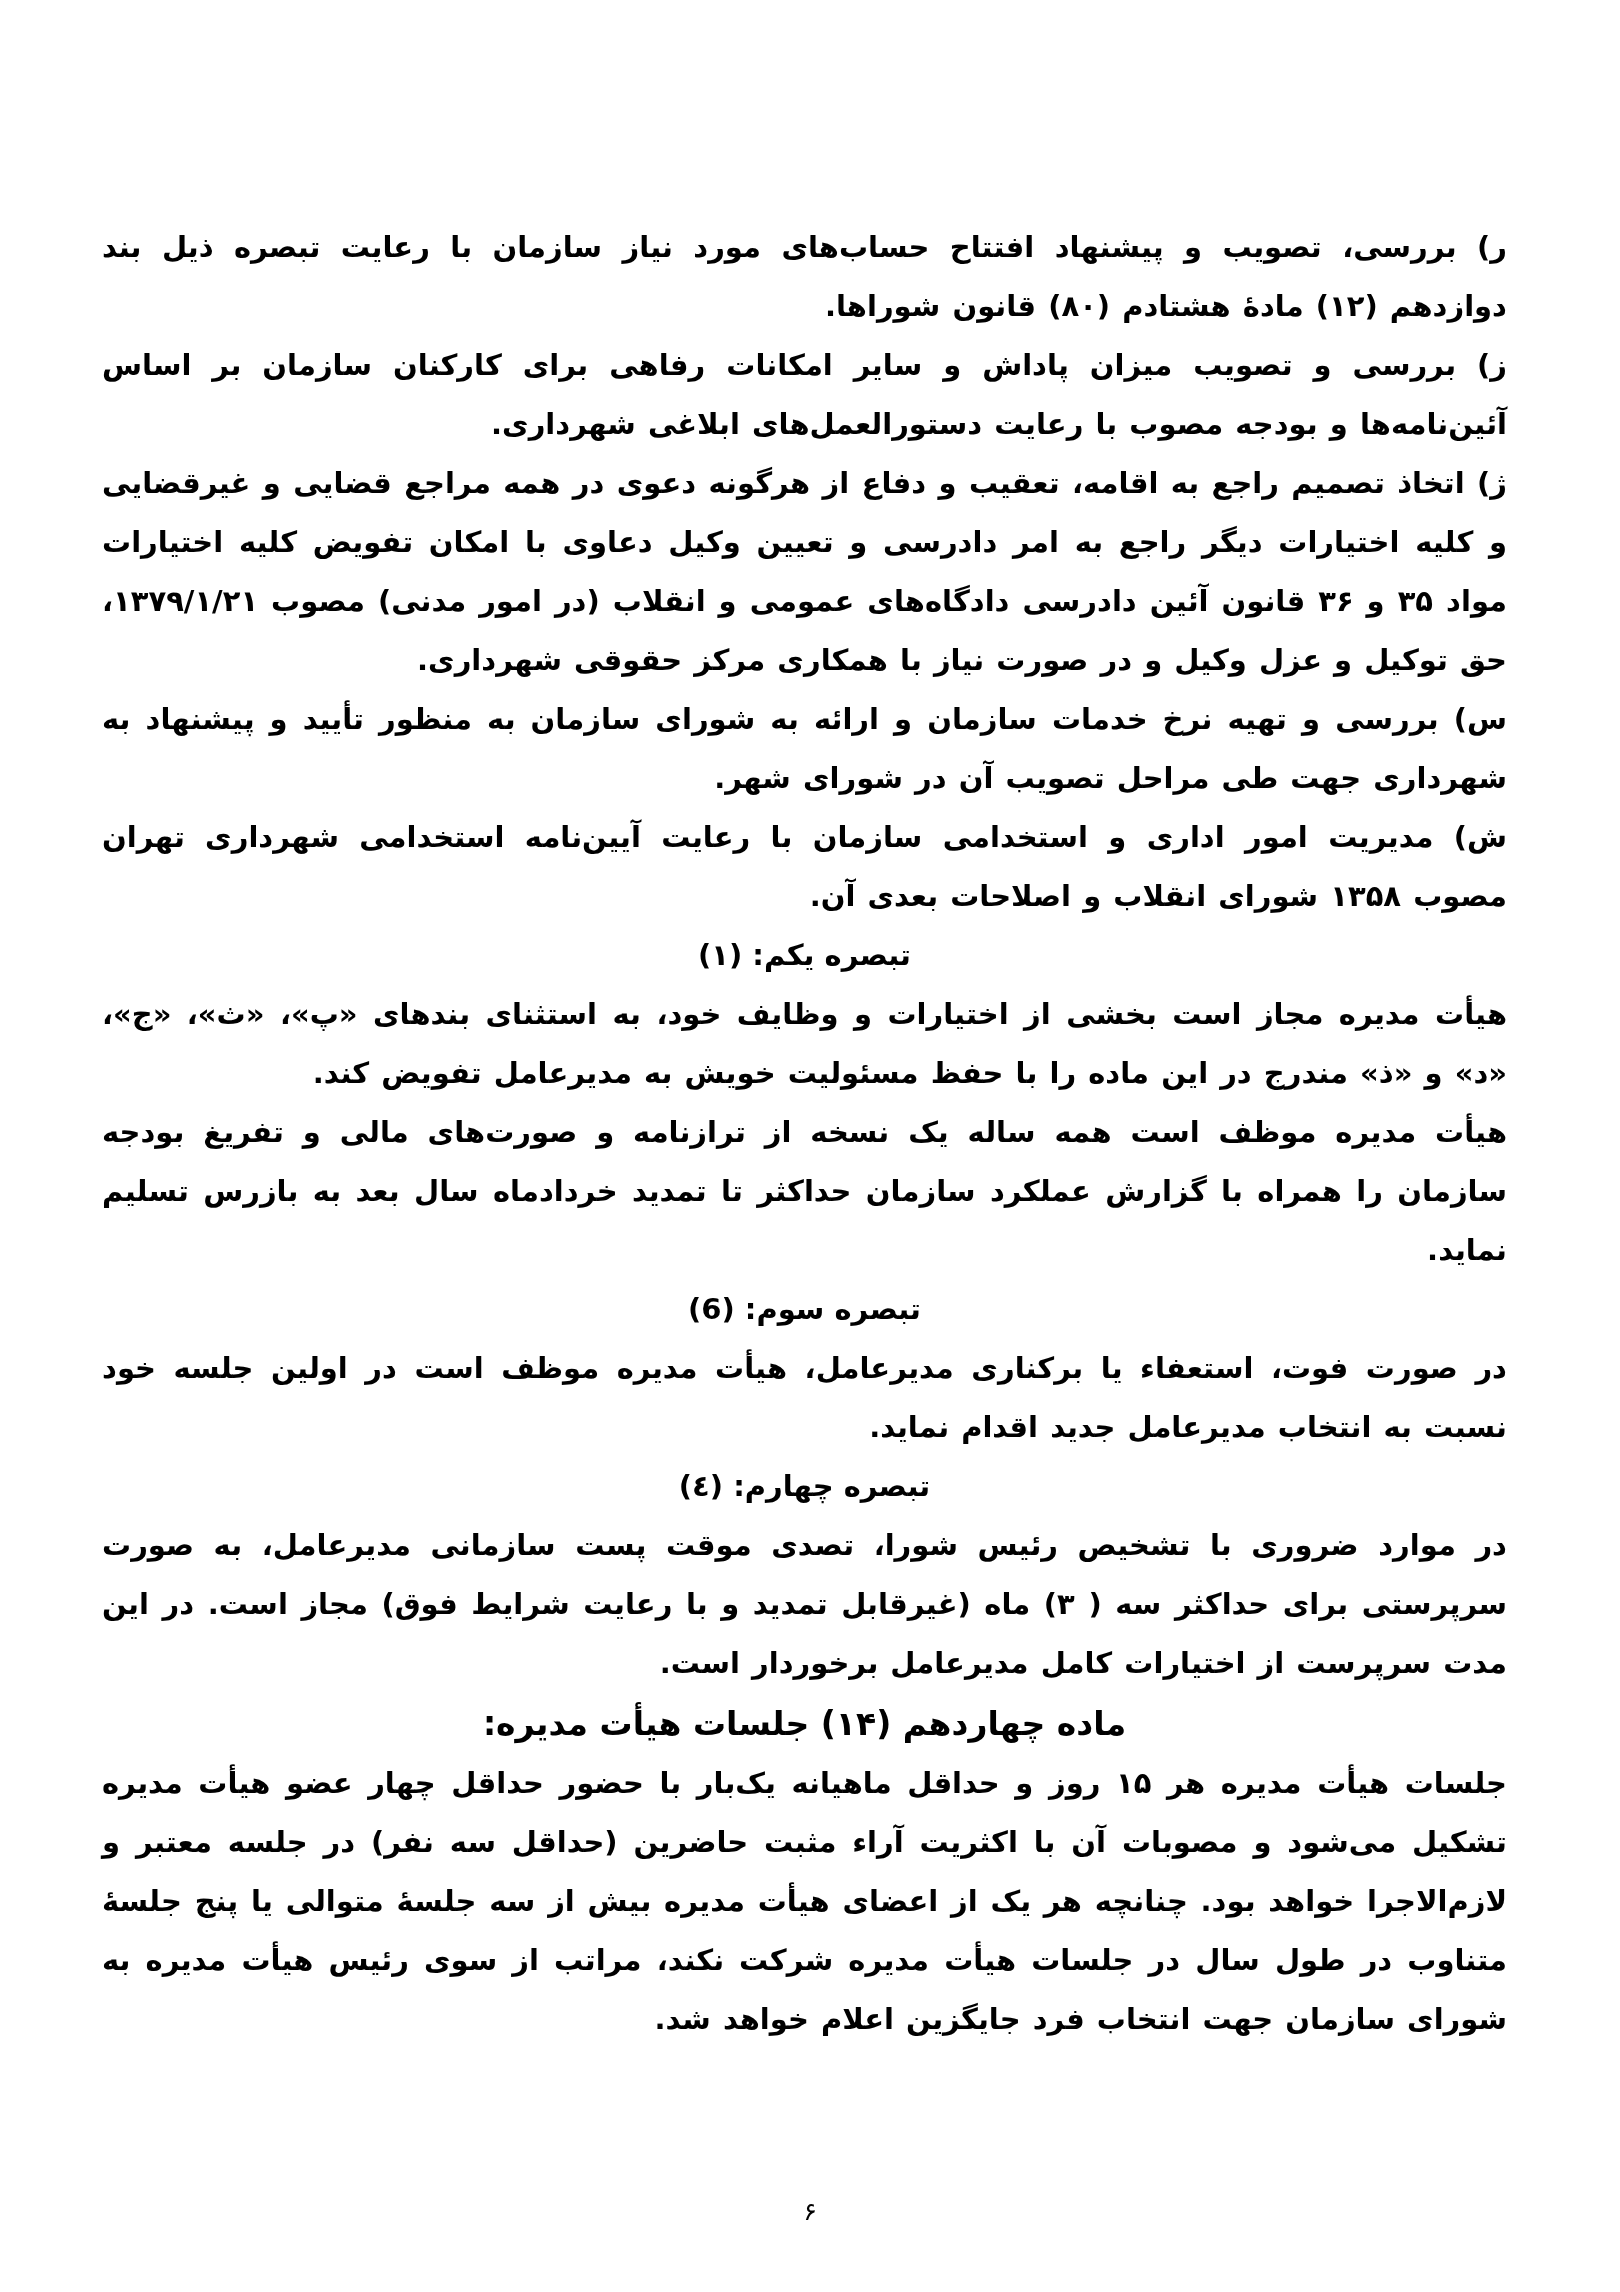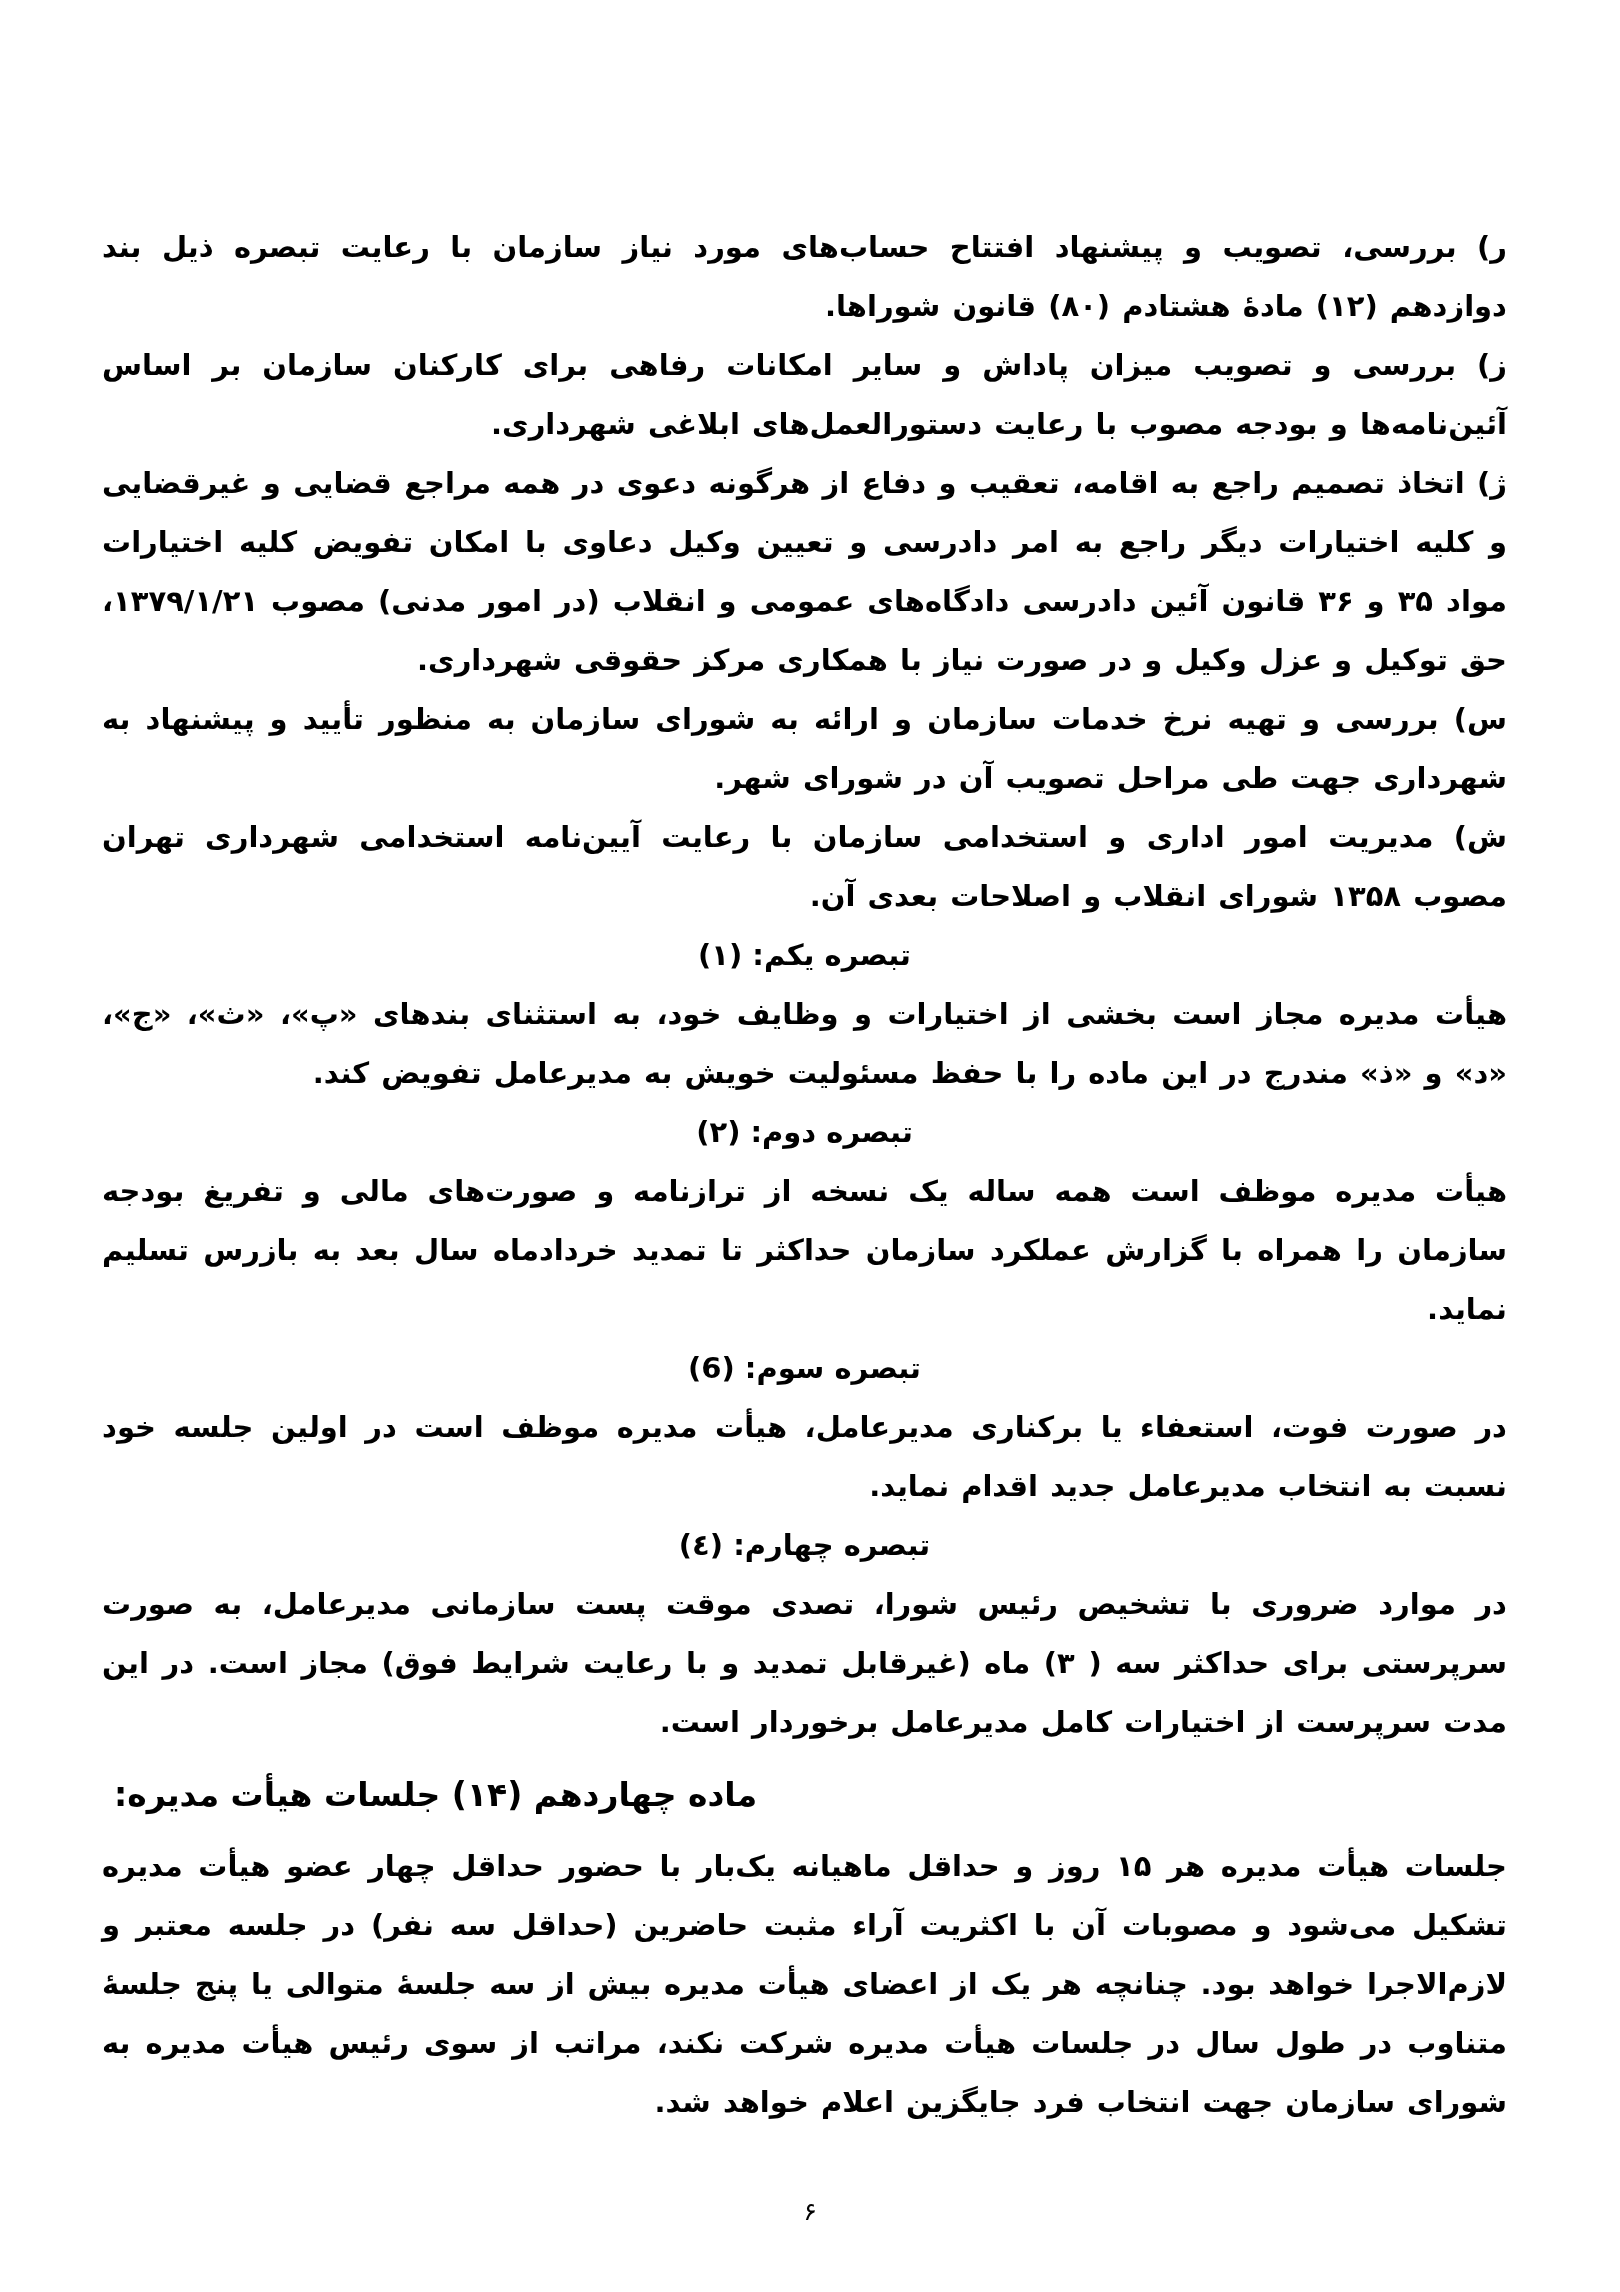--- a/index.html
+++ b/index.html
@@ -39,25 +39,25 @@
     content: "";
   }
   .doc h3.note-heading {
     margin: 0;
     font-size: 29px;
     font-weight: 800;
     line-height: 59px;
     text-align: center;
   }
   .doc h2.article-heading {
-    margin: 12px;
+    margin: 0;
     font-size: 33px;
     font-weight: 800;
     line-height: 61px;
-    text-align: left;
+    text-align: center;
   }
   .page-number {
     position: absolute;
     bottom: 67px;
     left: 0;
     right: 0;
     text-align: center;
     font-size: 25.5px;
     font-weight: 400;
     direction: rtl;
@@ -68,21 +68,20 @@
 
 <div class="page">
   <div class="doc">
     <p class="para">ر) بررسی، تصویب و پیشنهاد افتتاح حساب‌های مورد نیاز سازمان با رعایت تبصره ذیل بند دوازدهم (۱۲) مادهٔ هشتادم (۸۰) قانون شوراها.</p>
     <p class="para">ز) بررسی و تصویب میزان پاداش و سایر امکانات رفاهی برای کارکنان سازمان بر اساس آئین‌نامه‌ها و بودجه مصوب با رعایت دستورالعمل‌های ابلاغی شهرداری.</p>
     <p class="para">ژ) اتخاذ تصمیم راجع به اقامه، تعقیب و دفاع از هرگونه دعوی در همه مراجع قضایی و غیرقضایی و کلیه اختیارات دیگر راجع به امر دادرسی و تعیین وکیل دعاوی با امکان تفویض کلیه اختیارات مواد ۳۵ و ۳۶ قانون آئین دادرسی دادگاه‌های عمومی و انقلاب (در امور مدنی) مصوب ۱۳۷۹/۱/۲۱، حق توکیل و عزل وکیل و در صورت نیاز با همکاری مرکز حقوقی شهرداری.</p>
     <p class="para">س) بررسی و تهیه نرخ خدمات سازمان و ارائه به شورای سازمان به منظور تأیید و پیشنهاد به شهرداری جهت طی مراحل تصویب آن در شورای شهر.</p>
     <p class="para">ش) مدیریت امور اداری و استخدامی سازمان با رعایت آیین‌نامه استخدامی شهرداری تهران مصوب ۱۳۵۸ شورای انقلاب و اصلاحات بعدی آن.</p>
     <h3 class="note-heading">تبصره یکم: (۱)</h3>
     <p class="para">هیأت مدیره مجاز است بخشی از اختیارات و وظایف خود، به استثنای بندهای «پ»، «ث»، «ج»، «د» و «ذ» مندرج در این ماده را با حفظ مسئولیت خویش به مدیرعامل تفویض کند.</p>
-    <h3 class="note-heading">تبصره دوم: (۲)</h3>
     <p class="para">هیأت مدیره موظف است همه ساله یک نسخه از ترازنامه و صورت‌های مالی و تفریغ بودجه سازمان را همراه با گزارش عملکرد سازمان حداکثر تا تمدید خردادماه سال بعد به بازرس تسلیم نماید.</p>
     <h3 class="note-heading">تبصره سوم: (6)</h3>
     <p class="para">در صورت فوت، استعفاء یا برکناری مدیرعامل، هیأت مدیره موظف است در اولین جلسه خود نسبت به انتخاب مدیرعامل جدید اقدام نماید.</p>
     <h3 class="note-heading">تبصره چهارم: (٤)</h3>
     <p class="para">در موارد ضروری با تشخیص رئیس شورا، تصدی موقت پست سازمانی مدیرعامل، به صورت سرپرستی برای حداکثر سه ( ۳) ماه (غیرقابل تمدید و با رعایت شرایط فوق) مجاز است. در این مدت سرپرست از اختیارات کامل مدیرعامل برخوردار است.</p>
     <h2 class="article-heading">ماده چهاردهم (۱۴) جلسات هیأت مدیره:</h2>
     <p class="para">جلسات هیأت مدیره هر ۱۵ روز و حداقل ماهیانه یک‌بار با حضور حداقل چهار عضو هیأت مدیره تشکیل می‌شود و مصوبات آن با اکثریت آراء مثبت حاضرین (حداقل سه نفر) در جلسه معتبر و لازم‌الاجرا خواهد بود. چنانچه هر یک از اعضای هیأت مدیره بیش از سه جلسهٔ متوالی یا پنج جلسهٔ متناوب در طول سال در جلسات هیأت مدیره شرکت نکند، مراتب از سوی رئیس هیأت مدیره به شورای سازمان جهت انتخاب فرد جایگزین اعلام خواهد شد.</p>
   </div>
   <div class="page-number">۶</div>
 </div>

